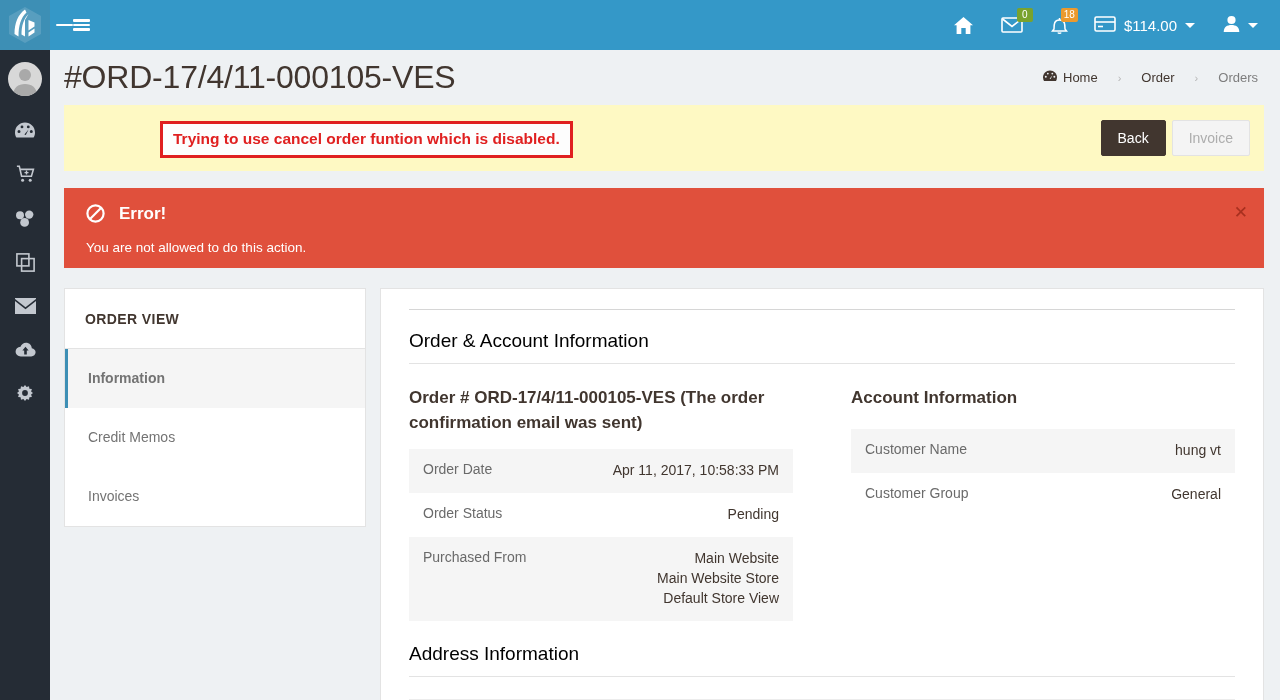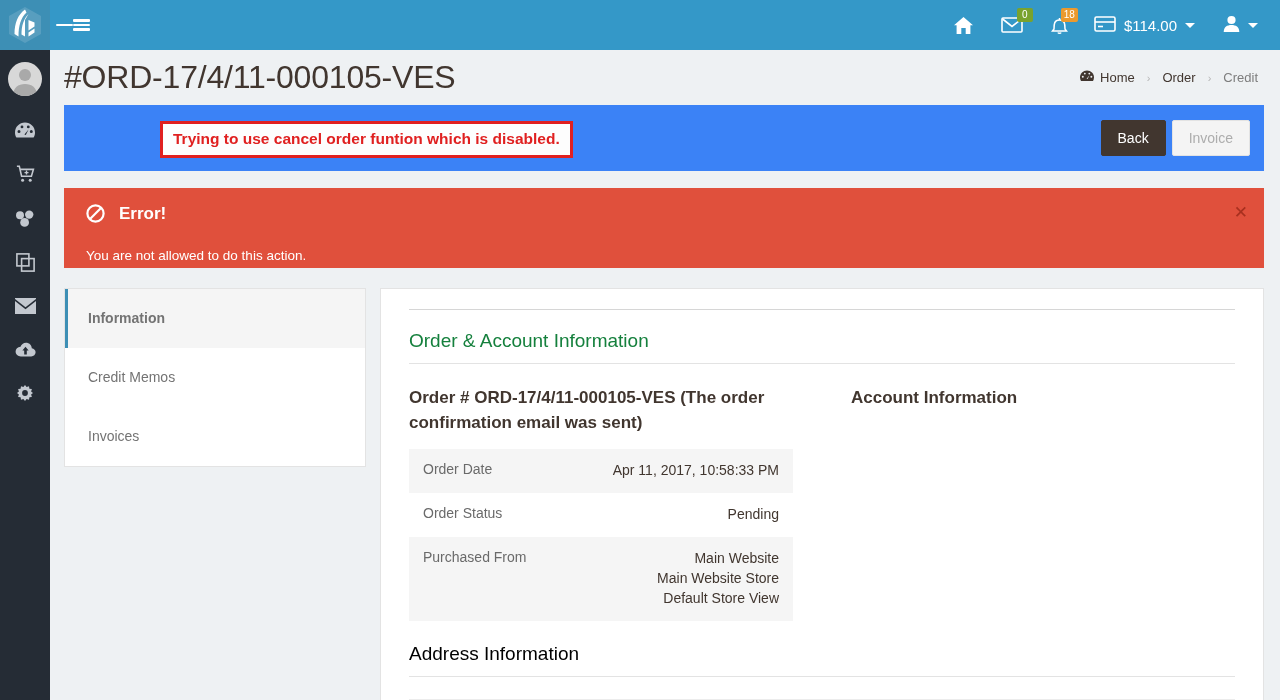--- a/index.html
+++ b/index.html
@@ -83,30 +83,30 @@
   .page-head {
     position: absolute; top: 50px; left: 50px; width: 1230px; height: 55px;
     background: #eef1f3; display: flex; align-items: center;
   }
   .page-title {
     font-size: 32px; color: #41362f; font-weight: 400; padding-left: 14px;
     letter-spacing: -0.2px;
   }
   .breadcrumb {
     margin-left: auto; padding-right: 22px; display: flex; align-items: center;
-    font-size: 13px; color: #7d7d7d; gap: 12px;
+    font-size: 13px; color: #7d7d7d; gap: 20px;
   }
   .breadcrumb a { color: #41362f; text-decoration: none; cursor: pointer; }
   .breadcrumb .sep { color: #b6b6b6; font-size: 11px; }
   .bc-home { display: flex; align-items: center; gap: 6px; }
 
   
   .toolbar {
     position: absolute; top: 105px; left: 64px; width: 1200px; height: 67px;
-    background: #3b82f6; display: flex; align-items: center;
+    background: #fef9c3; display: flex; align-items: center;
     border-bottom: 1px solid #eef1f3;
   }
   .annot-box {
     position: absolute; left: 96px; top: 16px;
     border: 3px solid #e02020; background: #fdfdfd;
     padding: 6px 10px 7px 10px;
     color: #e02020; font-weight: bold; font-size: 15.5px;
     white-space: nowrap;
   }
   .tb-buttons {
@@ -121,21 +121,21 @@
 
   
   .alert {
     position: absolute; top: 188px; left: 64px; width: 1200px; height: 80px;
     background: #e0503c; color: #fff; padding: 16px 20px 0 22px;
   }
   .alert-title {
     display: flex; gap: 14px;
     font-size: 17px; font-weight: bold;
   }
-  .alert-msg { font-size: 13.5px; margin-top: 20px; }
+  .alert-msg { font-size: 13.5px; margin-top: 12px; }
   .alert-close {
     position: absolute; right: 16px; top: 16px; font-size: 17px;
     color: #a8301f; cursor: pointer; line-height: 1;
   }
 
   
   .order-view {
     position: absolute; top: 288px; left: 64px; width: 302px;
     background: #fff; border: 1px solid #e3e3e3;
   }
@@ -157,21 +157,21 @@
     position: absolute; top: 288px; left: 380px; width: 884px; height: 412px;
     background: #fff; border: 1px solid #e3e3e3; border-bottom: none;
   }
   .inner-panel {
     position: absolute; top: 20px; left: 28px; right: 28px; bottom: 0;
     border-top: 1px solid #d6d6d6;
     box-shadow: 0 -1px 0 #ececec inset;
     padding-top: 20px;
   }
   .section-title {
-    font-size: 19px; color: #15803d; font-weight: 400;
+    font-size: 19px; color: #000000; font-weight: 400;
     padding-bottom: 11px; border-bottom: 1px solid #e3e3e3;
   }
   .cols { display: flex; gap: 58px; padding-top: 22px; }
   .col { flex: 1 1 0; min-width: 0; }
   .col-title {
     font-size: 17px; font-weight: bold; color: #41362f; line-height: 1.45;
     margin-bottom: 14px;
   }
   .col-title.short { margin-bottom: 18px; }
   table.kv { width: 100%; border-collapse: collapse; }
@@ -351,21 +351,21 @@
           <circle cx="16.2" cy="9.5" r="1.4" fill="#eef1f3"></circle>
           <circle cx="6.9" cy="5" r="1.3" fill="#eef1f3"></circle>
           <circle cx="13.3" cy="5" r="1.3" fill="#eef1f3"></circle>
         </svg>
       </span>
       <a>Home</a>
     </span>
     <span class="sep">›</span>
     <a>Order</a>
     <span class="sep">›</span>
-    <span>Credit</span>
+    <span>Orders</span>
   </div>
 </div>
 
 <div class="toolbar">
   <div class="annot-box">Trying to use cancel order funtion which is disabled.</div>
   <div class="tb-buttons">
     <div class="btn btn-dark">Back</div>
     <div class="btn btn-light">Invoice</div>
   </div>
 </div>
@@ -378,20 +378,21 @@
         <path d="M3.8 15.2 L15.2 3.8"></path>
       </svg>
     </span>
     <span>Error!</span>
   </div>
   <div class="alert-msg">You are not allowed to do this action.</div>
   <div class="alert-close">✕</div>
 </div>
 
 <div class="order-view">
+  <div class="ov-head">ORDER VIEW</div>
   <div class="ov-item active">Information</div>
   <div class="ov-item">Credit Memos</div>
   <div class="ov-item">Invoices</div>
 </div>
 
 <div class="main-card">
   <div class="inner-panel">
 
     <div class="section-title">Order &amp; Account Information</div>
 
@@ -413,19 +414,31 @@
             <td style="white-space: pre-line;">Main Website
 Main Website Store
 Default Store View</td>
           </tr>
         </tbody>
           </table>
       </div>
 
       <div class="col">
         <div class="col-title short">Account Information</div>
+        <table class="kv">
+          <tbody>
+              <tr class="odd">
+            <th>Customer Name</th>
+            <td>hung vt</td>
+          </tr>
+          <tr>
+            <th>Customer Group</th>
+            <td>General</td>
+          </tr>
+        </tbody>
+          </table>
       </div>
     </div>
 
     <div class="section-title-2">Address Information</div>
 
   </div>
 </div>
 
 </body></html>

